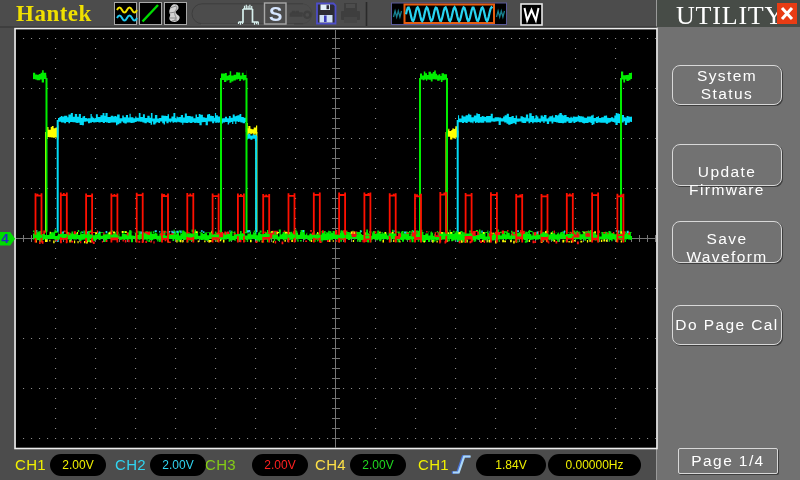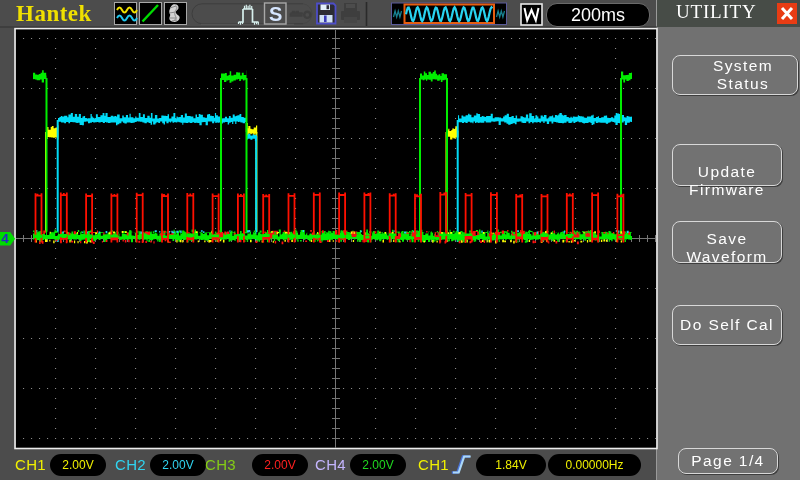--- a/index.html
+++ b/index.html
@@ -5,38 +5,38 @@
 .abs{position:absolute;font-family:Liberation Serif, serif;}
 .pill{position:absolute;background:#000;border-radius:11px;height:22px;line-height:22px;text-align:center;font-size:12px;}
 .chl{position:absolute;top:454px;height:22px;line-height:22px;font-size:15px;letter-spacing:0.3px;}
 .btn{position:absolute;left:672px;width:108px;background:#727272;border:1px solid #d8d8d8;border-radius:8px;color:#fff;
  text-align:center;font-size:15.5px;letter-spacing:1.4px;line-height:17.5px;box-shadow:1px 1px 0 #3e3e3e;}
 </style></head><body>
 <div id="scr">
 
   <div class="abs" style="left:656px;top:0;width:144px;height:480px;background:#717171;border-left:1px solid #9a9a9a"></div>
   <div class="abs" style="left:657px;top:0;width:143px;height:27px;background:#474c47;"></div>
-  <div class="abs" style="left:676px;top:0.5px;width:102px;height:22px;color:#fff;font-size:19px;letter-spacing:0.8px;">UTILITY</div>
+  <div class="abs" style="left:676px;top:0.5px;width:102px;height:22px;color:#fff;font-size:26px;letter-spacing:0.8px;">UTILITY</div>
   <div class="abs" style="left:777px;top:3px;width:20px;height:21px;background:#e83c14;color:#fff;text-align:center;">
     <svg width="20" height="21">
         <path d="M5 5L15 16M15 5L5 16" stroke="#fff" stroke-width="3"></path>
       </svg>
   </div>
 
-  <div class="btn" style="top:55px;height:38px;padding-left:16px;">
+  <div class="btn" style="top:65px;height:38px;">
       <div style="margin-top:1px">System<br>Status</div>
     </div>
   <div class="btn" style="top:144px;height:40px;">
       <div style="margin-top:18px">Update<br>Firmware</div>
     </div>
   <div class="btn" style="top:221px;height:40px;">
       <div style="margin-top:8px">Save<br>Waveform</div>
     </div>
-  <div class="btn" style="top:305px;height:38px;line-height:37px;">Do Self Cal</div>
-  <div class="btn" style="left:678px;top:448px;width:98px;height:24px;line-height:24px;border-radius:8px;">Page 1/4</div>
+  <div class="btn" style="top:305px;height:38px;line-height:37px;">Do Page Cal</div>
+  <div class="btn" style="left:678px;top:448px;width:98px;height:24px;line-height:24px;border-radius:2px;">Page 1/4</div>
 
   <svg width="800" height="480" viewBox="0 0 800 480" style="position:absolute;left:0;top:0">
 <rect x="16" y="29.5" width="640.5" height="418.5" fill="#000"></rect>
 <rect x="15" y="28.5" width="642" height="420" fill="none" stroke="#ececec" stroke-width="1.6"></rect>
 <path d="M23 38h1.1v1.1h-1.1zM31 38h1.1v1.1h-1.1zM39 38h1.1v1.1h-1.1zM47 38h1.1v1.1h-1.1zM55 38h1.1v1.1h-1.1zM63 38h1.1v1.1h-1.1zM71 38h1.1v1.1h-1.1zM79 38h1.1v1.1h-1.1zM87 38h1.1v1.1h-1.1zM95 38h1.1v1.1h-1.1zM103 38h1.1v1.1h-1.1zM111 38h1.1v1.1h-1.1zM119 38h1.1v1.1h-1.1zM127 38h1.1v1.1h-1.1zM135 38h1.1v1.1h-1.1zM143 38h1.1v1.1h-1.1zM151 38h1.1v1.1h-1.1zM159 38h1.1v1.1h-1.1zM167 38h1.1v1.1h-1.1zM175 38h1.1v1.1h-1.1zM183 38h1.1v1.1h-1.1zM191 38h1.1v1.1h-1.1zM199 38h1.1v1.1h-1.1zM207 38h1.1v1.1h-1.1zM215 38h1.1v1.1h-1.1zM223 38h1.1v1.1h-1.1zM231 38h1.1v1.1h-1.1zM239 38h1.1v1.1h-1.1zM247 38h1.1v1.1h-1.1zM255 38h1.1v1.1h-1.1zM263 38h1.1v1.1h-1.1zM271 38h1.1v1.1h-1.1zM279 38h1.1v1.1h-1.1zM287 38h1.1v1.1h-1.1zM295 38h1.1v1.1h-1.1zM303 38h1.1v1.1h-1.1zM311 38h1.1v1.1h-1.1zM319 38h1.1v1.1h-1.1zM327 38h1.1v1.1h-1.1zM335 38h1.1v1.1h-1.1zM343 38h1.1v1.1h-1.1zM351 38h1.1v1.1h-1.1zM359 38h1.1v1.1h-1.1zM367 38h1.1v1.1h-1.1zM375 38h1.1v1.1h-1.1zM383 38h1.1v1.1h-1.1zM391 38h1.1v1.1h-1.1zM399 38h1.1v1.1h-1.1zM407 38h1.1v1.1h-1.1zM415 38h1.1v1.1h-1.1zM423 38h1.1v1.1h-1.1zM431 38h1.1v1.1h-1.1zM439 38h1.1v1.1h-1.1zM447 38h1.1v1.1h-1.1zM455 38h1.1v1.1h-1.1zM463 38h1.1v1.1h-1.1zM471 38h1.1v1.1h-1.1zM479 38h1.1v1.1h-1.1zM487 38h1.1v1.1h-1.1zM495 38h1.1v1.1h-1.1zM503 38h1.1v1.1h-1.1zM511 38h1.1v1.1h-1.1zM519 38h1.1v1.1h-1.1zM527 38h1.1v1.1h-1.1zM535 38h1.1v1.1h-1.1zM543 38h1.1v1.1h-1.1zM551 38h1.1v1.1h-1.1zM559 38h1.1v1.1h-1.1zM567 38h1.1v1.1h-1.1zM575 38h1.1v1.1h-1.1zM583 38h1.1v1.1h-1.1zM591 38h1.1v1.1h-1.1zM599 38h1.1v1.1h-1.1zM607 38h1.1v1.1h-1.1zM615 38h1.1v1.1h-1.1zM623 38h1.1v1.1h-1.1zM631 38h1.1v1.1h-1.1zM639 38h1.1v1.1h-1.1zM647 38h1.1v1.1h-1.1zM655 38h1.1v1.1h-1.1zM23 88h1.1v1.1h-1.1zM31 88h1.1v1.1h-1.1zM39 88h1.1v1.1h-1.1zM47 88h1.1v1.1h-1.1zM55 88h1.1v1.1h-1.1zM63 88h1.1v1.1h-1.1zM71 88h1.1v1.1h-1.1zM79 88h1.1v1.1h-1.1zM87 88h1.1v1.1h-1.1zM95 88h1.1v1.1h-1.1zM103 88h1.1v1.1h-1.1zM111 88h1.1v1.1h-1.1zM119 88h1.1v1.1h-1.1zM127 88h1.1v1.1h-1.1zM135 88h1.1v1.1h-1.1zM143 88h1.1v1.1h-1.1zM151 88h1.1v1.1h-1.1zM159 88h1.1v1.1h-1.1zM167 88h1.1v1.1h-1.1zM175 88h1.1v1.1h-1.1zM183 88h1.1v1.1h-1.1zM191 88h1.1v1.1h-1.1zM199 88h1.1v1.1h-1.1zM207 88h1.1v1.1h-1.1zM215 88h1.1v1.1h-1.1zM223 88h1.1v1.1h-1.1zM231 88h1.1v1.1h-1.1zM239 88h1.1v1.1h-1.1zM247 88h1.1v1.1h-1.1zM255 88h1.1v1.1h-1.1zM263 88h1.1v1.1h-1.1zM271 88h1.1v1.1h-1.1zM279 88h1.1v1.1h-1.1zM287 88h1.1v1.1h-1.1zM295 88h1.1v1.1h-1.1zM303 88h1.1v1.1h-1.1zM311 88h1.1v1.1h-1.1zM319 88h1.1v1.1h-1.1zM327 88h1.1v1.1h-1.1zM335 88h1.1v1.1h-1.1zM343 88h1.1v1.1h-1.1zM351 88h1.1v1.1h-1.1zM359 88h1.1v1.1h-1.1zM367 88h1.1v1.1h-1.1zM375 88h1.1v1.1h-1.1zM383 88h1.1v1.1h-1.1zM391 88h1.1v1.1h-1.1zM399 88h1.1v1.1h-1.1zM407 88h1.1v1.1h-1.1zM415 88h1.1v1.1h-1.1zM423 88h1.1v1.1h-1.1zM431 88h1.1v1.1h-1.1zM439 88h1.1v1.1h-1.1zM447 88h1.1v1.1h-1.1zM455 88h1.1v1.1h-1.1zM463 88h1.1v1.1h-1.1zM471 88h1.1v1.1h-1.1zM479 88h1.1v1.1h-1.1zM487 88h1.1v1.1h-1.1zM495 88h1.1v1.1h-1.1zM503 88h1.1v1.1h-1.1zM511 88h1.1v1.1h-1.1zM519 88h1.1v1.1h-1.1zM527 88h1.1v1.1h-1.1zM535 88h1.1v1.1h-1.1zM543 88h1.1v1.1h-1.1zM551 88h1.1v1.1h-1.1zM559 88h1.1v1.1h-1.1zM567 88h1.1v1.1h-1.1zM575 88h1.1v1.1h-1.1zM583 88h1.1v1.1h-1.1zM591 88h1.1v1.1h-1.1zM599 88h1.1v1.1h-1.1zM607 88h1.1v1.1h-1.1zM615 88h1.1v1.1h-1.1zM623 88h1.1v1.1h-1.1zM631 88h1.1v1.1h-1.1zM639 88h1.1v1.1h-1.1zM647 88h1.1v1.1h-1.1zM655 88h1.1v1.1h-1.1zM23 138h1.1v1.1h-1.1zM31 138h1.1v1.1h-1.1zM39 138h1.1v1.1h-1.1zM47 138h1.1v1.1h-1.1zM55 138h1.1v1.1h-1.1zM63 138h1.1v1.1h-1.1zM71 138h1.1v1.1h-1.1zM79 138h1.1v1.1h-1.1zM87 138h1.1v1.1h-1.1zM95 138h1.1v1.1h-1.1zM103 138h1.1v1.1h-1.1zM111 138h1.1v1.1h-1.1zM119 138h1.1v1.1h-1.1zM127 138h1.1v1.1h-1.1zM135 138h1.1v1.1h-1.1zM143 138h1.1v1.1h-1.1zM151 138h1.1v1.1h-1.1zM159 138h1.1v1.1h-1.1zM167 138h1.1v1.1h-1.1zM175 138h1.1v1.1h-1.1zM183 138h1.1v1.1h-1.1zM191 138h1.1v1.1h-1.1zM199 138h1.1v1.1h-1.1zM207 138h1.1v1.1h-1.1zM215 138h1.1v1.1h-1.1zM223 138h1.1v1.1h-1.1zM231 138h1.1v1.1h-1.1zM239 138h1.1v1.1h-1.1zM247 138h1.1v1.1h-1.1zM255 138h1.1v1.1h-1.1zM263 138h1.1v1.1h-1.1zM271 138h1.1v1.1h-1.1zM279 138h1.1v1.1h-1.1zM287 138h1.1v1.1h-1.1zM295 138h1.1v1.1h-1.1zM303 138h1.1v1.1h-1.1zM311 138h1.1v1.1h-1.1zM319 138h1.1v1.1h-1.1zM327 138h1.1v1.1h-1.1zM335 138h1.1v1.1h-1.1zM343 138h1.1v1.1h-1.1zM351 138h1.1v1.1h-1.1zM359 138h1.1v1.1h-1.1zM367 138h1.1v1.1h-1.1zM375 138h1.1v1.1h-1.1zM383 138h1.1v1.1h-1.1zM391 138h1.1v1.1h-1.1zM399 138h1.1v1.1h-1.1zM407 138h1.1v1.1h-1.1zM415 138h1.1v1.1h-1.1zM423 138h1.1v1.1h-1.1zM431 138h1.1v1.1h-1.1zM439 138h1.1v1.1h-1.1zM447 138h1.1v1.1h-1.1zM455 138h1.1v1.1h-1.1zM463 138h1.1v1.1h-1.1zM471 138h1.1v1.1h-1.1zM479 138h1.1v1.1h-1.1zM487 138h1.1v1.1h-1.1zM495 138h1.1v1.1h-1.1zM503 138h1.1v1.1h-1.1zM511 138h1.1v1.1h-1.1zM519 138h1.1v1.1h-1.1zM527 138h1.1v1.1h-1.1zM535 138h1.1v1.1h-1.1zM543 138h1.1v1.1h-1.1zM551 138h1.1v1.1h-1.1zM559 138h1.1v1.1h-1.1zM567 138h1.1v1.1h-1.1zM575 138h1.1v1.1h-1.1zM583 138h1.1v1.1h-1.1zM591 138h1.1v1.1h-1.1zM599 138h1.1v1.1h-1.1zM607 138h1.1v1.1h-1.1zM615 138h1.1v1.1h-1.1zM623 138h1.1v1.1h-1.1zM631 138h1.1v1.1h-1.1zM639 138h1.1v1.1h-1.1zM647 138h1.1v1.1h-1.1zM655 138h1.1v1.1h-1.1zM23 188h1.1v1.1h-1.1zM31 188h1.1v1.1h-1.1zM39 188h1.1v1.1h-1.1zM47 188h1.1v1.1h-1.1zM55 188h1.1v1.1h-1.1zM63 188h1.1v1.1h-1.1zM71 188h1.1v1.1h-1.1zM79 188h1.1v1.1h-1.1zM87 188h1.1v1.1h-1.1zM95 188h1.1v1.1h-1.1zM103 188h1.1v1.1h-1.1zM111 188h1.1v1.1h-1.1zM119 188h1.1v1.1h-1.1zM127 188h1.1v1.1h-1.1zM135 188h1.1v1.1h-1.1zM143 188h1.1v1.1h-1.1zM151 188h1.1v1.1h-1.1zM159 188h1.1v1.1h-1.1zM167 188h1.1v1.1h-1.1zM175 188h1.1v1.1h-1.1zM183 188h1.1v1.1h-1.1zM191 188h1.1v1.1h-1.1zM199 188h1.1v1.1h-1.1zM207 188h1.1v1.1h-1.1zM215 188h1.1v1.1h-1.1zM223 188h1.1v1.1h-1.1zM231 188h1.1v1.1h-1.1zM239 188h1.1v1.1h-1.1zM247 188h1.1v1.1h-1.1zM255 188h1.1v1.1h-1.1zM263 188h1.1v1.1h-1.1zM271 188h1.1v1.1h-1.1zM279 188h1.1v1.1h-1.1zM287 188h1.1v1.1h-1.1zM295 188h1.1v1.1h-1.1zM303 188h1.1v1.1h-1.1zM311 188h1.1v1.1h-1.1zM319 188h1.1v1.1h-1.1zM327 188h1.1v1.1h-1.1zM335 188h1.1v1.1h-1.1zM343 188h1.1v1.1h-1.1zM351 188h1.1v1.1h-1.1zM359 188h1.1v1.1h-1.1zM367 188h1.1v1.1h-1.1zM375 188h1.1v1.1h-1.1zM383 188h1.1v1.1h-1.1zM391 188h1.1v1.1h-1.1zM399 188h1.1v1.1h-1.1zM407 188h1.1v1.1h-1.1zM415 188h1.1v1.1h-1.1zM423 188h1.1v1.1h-1.1zM431 188h1.1v1.1h-1.1zM439 188h1.1v1.1h-1.1zM447 188h1.1v1.1h-1.1zM455 188h1.1v1.1h-1.1zM463 188h1.1v1.1h-1.1zM471 188h1.1v1.1h-1.1zM479 188h1.1v1.1h-1.1zM487 188h1.1v1.1h-1.1zM495 188h1.1v1.1h-1.1zM503 188h1.1v1.1h-1.1zM511 188h1.1v1.1h-1.1zM519 188h1.1v1.1h-1.1zM527 188h1.1v1.1h-1.1zM535 188h1.1v1.1h-1.1zM543 188h1.1v1.1h-1.1zM551 188h1.1v1.1h-1.1zM559 188h1.1v1.1h-1.1zM567 188h1.1v1.1h-1.1zM575 188h1.1v1.1h-1.1zM583 188h1.1v1.1h-1.1zM591 188h1.1v1.1h-1.1zM599 188h1.1v1.1h-1.1zM607 188h1.1v1.1h-1.1zM615 188h1.1v1.1h-1.1zM623 188h1.1v1.1h-1.1zM631 188h1.1v1.1h-1.1zM639 188h1.1v1.1h-1.1zM647 188h1.1v1.1h-1.1zM655 188h1.1v1.1h-1.1zM23 238h1.1v1.1h-1.1zM31 238h1.1v1.1h-1.1zM39 238h1.1v1.1h-1.1zM47 238h1.1v1.1h-1.1zM55 238h1.1v1.1h-1.1zM63 238h1.1v1.1h-1.1zM71 238h1.1v1.1h-1.1zM79 238h1.1v1.1h-1.1zM87 238h1.1v1.1h-1.1zM95 238h1.1v1.1h-1.1zM103 238h1.1v1.1h-1.1zM111 238h1.1v1.1h-1.1zM119 238h1.1v1.1h-1.1zM127 238h1.1v1.1h-1.1zM135 238h1.1v1.1h-1.1zM143 238h1.1v1.1h-1.1zM151 238h1.1v1.1h-1.1zM159 238h1.1v1.1h-1.1zM167 238h1.1v1.1h-1.1zM175 238h1.1v1.1h-1.1zM183 238h1.1v1.1h-1.1zM191 238h1.1v1.1h-1.1zM199 238h1.1v1.1h-1.1zM207 238h1.1v1.1h-1.1zM215 238h1.1v1.1h-1.1zM223 238h1.1v1.1h-1.1zM231 238h1.1v1.1h-1.1zM239 238h1.1v1.1h-1.1zM247 238h1.1v1.1h-1.1zM255 238h1.1v1.1h-1.1zM263 238h1.1v1.1h-1.1zM271 238h1.1v1.1h-1.1zM279 238h1.1v1.1h-1.1zM287 238h1.1v1.1h-1.1zM295 238h1.1v1.1h-1.1zM303 238h1.1v1.1h-1.1zM311 238h1.1v1.1h-1.1zM319 238h1.1v1.1h-1.1zM327 238h1.1v1.1h-1.1zM335 238h1.1v1.1h-1.1zM343 238h1.1v1.1h-1.1zM351 238h1.1v1.1h-1.1zM359 238h1.1v1.1h-1.1zM367 238h1.1v1.1h-1.1zM375 238h1.1v1.1h-1.1zM383 238h1.1v1.1h-1.1zM391 238h1.1v1.1h-1.1zM399 238h1.1v1.1h-1.1zM407 238h1.1v1.1h-1.1zM415 238h1.1v1.1h-1.1zM423 238h1.1v1.1h-1.1zM431 238h1.1v1.1h-1.1zM439 238h1.1v1.1h-1.1zM447 238h1.1v1.1h-1.1zM455 238h1.1v1.1h-1.1zM463 238h1.1v1.1h-1.1zM471 238h1.1v1.1h-1.1zM479 238h1.1v1.1h-1.1zM487 238h1.1v1.1h-1.1zM495 238h1.1v1.1h-1.1zM503 238h1.1v1.1h-1.1zM511 238h1.1v1.1h-1.1zM519 238h1.1v1.1h-1.1zM527 238h1.1v1.1h-1.1zM535 238h1.1v1.1h-1.1zM543 238h1.1v1.1h-1.1zM551 238h1.1v1.1h-1.1zM559 238h1.1v1.1h-1.1zM567 238h1.1v1.1h-1.1zM575 238h1.1v1.1h-1.1zM583 238h1.1v1.1h-1.1zM591 238h1.1v1.1h-1.1zM599 238h1.1v1.1h-1.1zM607 238h1.1v1.1h-1.1zM615 238h1.1v1.1h-1.1zM623 238h1.1v1.1h-1.1zM631 238h1.1v1.1h-1.1zM639 238h1.1v1.1h-1.1zM647 238h1.1v1.1h-1.1zM655 238h1.1v1.1h-1.1zM23 288h1.1v1.1h-1.1zM31 288h1.1v1.1h-1.1zM39 288h1.1v1.1h-1.1zM47 288h1.1v1.1h-1.1zM55 288h1.1v1.1h-1.1zM63 288h1.1v1.1h-1.1zM71 288h1.1v1.1h-1.1zM79 288h1.1v1.1h-1.1zM87 288h1.1v1.1h-1.1zM95 288h1.1v1.1h-1.1zM103 288h1.1v1.1h-1.1zM111 288h1.1v1.1h-1.1zM119 288h1.1v1.1h-1.1zM127 288h1.1v1.1h-1.1zM135 288h1.1v1.1h-1.1zM143 288h1.1v1.1h-1.1zM151 288h1.1v1.1h-1.1zM159 288h1.1v1.1h-1.1zM167 288h1.1v1.1h-1.1zM175 288h1.1v1.1h-1.1zM183 288h1.1v1.1h-1.1zM191 288h1.1v1.1h-1.1zM199 288h1.1v1.1h-1.1zM207 288h1.1v1.1h-1.1zM215 288h1.1v1.1h-1.1zM223 288h1.1v1.1h-1.1zM231 288h1.1v1.1h-1.1zM239 288h1.1v1.1h-1.1zM247 288h1.1v1.1h-1.1zM255 288h1.1v1.1h-1.1zM263 288h1.1v1.1h-1.1zM271 288h1.1v1.1h-1.1zM279 288h1.1v1.1h-1.1zM287 288h1.1v1.1h-1.1zM295 288h1.1v1.1h-1.1zM303 288h1.1v1.1h-1.1zM311 288h1.1v1.1h-1.1zM319 288h1.1v1.1h-1.1zM327 288h1.1v1.1h-1.1zM335 288h1.1v1.1h-1.1zM343 288h1.1v1.1h-1.1zM351 288h1.1v1.1h-1.1zM359 288h1.1v1.1h-1.1zM367 288h1.1v1.1h-1.1zM375 288h1.1v1.1h-1.1zM383 288h1.1v1.1h-1.1zM391 288h1.1v1.1h-1.1zM399 288h1.1v1.1h-1.1zM407 288h1.1v1.1h-1.1zM415 288h1.1v1.1h-1.1zM423 288h1.1v1.1h-1.1zM431 288h1.1v1.1h-1.1zM439 288h1.1v1.1h-1.1zM447 288h1.1v1.1h-1.1zM455 288h1.1v1.1h-1.1zM463 288h1.1v1.1h-1.1zM471 288h1.1v1.1h-1.1zM479 288h1.1v1.1h-1.1zM487 288h1.1v1.1h-1.1zM495 288h1.1v1.1h-1.1zM503 288h1.1v1.1h-1.1zM511 288h1.1v1.1h-1.1zM519 288h1.1v1.1h-1.1zM527 288h1.1v1.1h-1.1zM535 288h1.1v1.1h-1.1zM543 288h1.1v1.1h-1.1zM551 288h1.1v1.1h-1.1zM559 288h1.1v1.1h-1.1zM567 288h1.1v1.1h-1.1zM575 288h1.1v1.1h-1.1zM583 288h1.1v1.1h-1.1zM591 288h1.1v1.1h-1.1zM599 288h1.1v1.1h-1.1zM607 288h1.1v1.1h-1.1zM615 288h1.1v1.1h-1.1zM623 288h1.1v1.1h-1.1zM631 288h1.1v1.1h-1.1zM639 288h1.1v1.1h-1.1zM647 288h1.1v1.1h-1.1zM655 288h1.1v1.1h-1.1zM23 338h1.1v1.1h-1.1zM31 338h1.1v1.1h-1.1zM39 338h1.1v1.1h-1.1zM47 338h1.1v1.1h-1.1zM55 338h1.1v1.1h-1.1zM63 338h1.1v1.1h-1.1zM71 338h1.1v1.1h-1.1zM79 338h1.1v1.1h-1.1zM87 338h1.1v1.1h-1.1zM95 338h1.1v1.1h-1.1zM103 338h1.1v1.1h-1.1zM111 338h1.1v1.1h-1.1zM119 338h1.1v1.1h-1.1zM127 338h1.1v1.1h-1.1zM135 338h1.1v1.1h-1.1zM143 338h1.1v1.1h-1.1zM151 338h1.1v1.1h-1.1zM159 338h1.1v1.1h-1.1zM167 338h1.1v1.1h-1.1zM175 338h1.1v1.1h-1.1zM183 338h1.1v1.1h-1.1zM191 338h1.1v1.1h-1.1zM199 338h1.1v1.1h-1.1zM207 338h1.1v1.1h-1.1zM215 338h1.1v1.1h-1.1zM223 338h1.1v1.1h-1.1zM231 338h1.1v1.1h-1.1zM239 338h1.1v1.1h-1.1zM247 338h1.1v1.1h-1.1zM255 338h1.1v1.1h-1.1zM263 338h1.1v1.1h-1.1zM271 338h1.1v1.1h-1.1zM279 338h1.1v1.1h-1.1zM287 338h1.1v1.1h-1.1zM295 338h1.1v1.1h-1.1zM303 338h1.1v1.1h-1.1zM311 338h1.1v1.1h-1.1zM319 338h1.1v1.1h-1.1zM327 338h1.1v1.1h-1.1zM335 338h1.1v1.1h-1.1zM343 338h1.1v1.1h-1.1zM351 338h1.1v1.1h-1.1zM359 338h1.1v1.1h-1.1zM367 338h1.1v1.1h-1.1zM375 338h1.1v1.1h-1.1zM383 338h1.1v1.1h-1.1zM391 338h1.1v1.1h-1.1zM399 338h1.1v1.1h-1.1zM407 338h1.1v1.1h-1.1zM415 338h1.1v1.1h-1.1zM423 338h1.1v1.1h-1.1zM431 338h1.1v1.1h-1.1zM439 338h1.1v1.1h-1.1zM447 338h1.1v1.1h-1.1zM455 338h1.1v1.1h-1.1zM463 338h1.1v1.1h-1.1zM471 338h1.1v1.1h-1.1zM479 338h1.1v1.1h-1.1zM487 338h1.1v1.1h-1.1zM495 338h1.1v1.1h-1.1zM503 338h1.1v1.1h-1.1zM511 338h1.1v1.1h-1.1zM519 338h1.1v1.1h-1.1zM527 338h1.1v1.1h-1.1zM535 338h1.1v1.1h-1.1zM543 338h1.1v1.1h-1.1zM551 338h1.1v1.1h-1.1zM559 338h1.1v1.1h-1.1zM567 338h1.1v1.1h-1.1zM575 338h1.1v1.1h-1.1zM583 338h1.1v1.1h-1.1zM591 338h1.1v1.1h-1.1zM599 338h1.1v1.1h-1.1zM607 338h1.1v1.1h-1.1zM615 338h1.1v1.1h-1.1zM623 338h1.1v1.1h-1.1zM631 338h1.1v1.1h-1.1zM639 338h1.1v1.1h-1.1zM647 338h1.1v1.1h-1.1zM655 338h1.1v1.1h-1.1zM23 388h1.1v1.1h-1.1zM31 388h1.1v1.1h-1.1zM39 388h1.1v1.1h-1.1zM47 388h1.1v1.1h-1.1zM55 388h1.1v1.1h-1.1zM63 388h1.1v1.1h-1.1zM71 388h1.1v1.1h-1.1zM79 388h1.1v1.1h-1.1zM87 388h1.1v1.1h-1.1zM95 388h1.1v1.1h-1.1zM103 388h1.1v1.1h-1.1zM111 388h1.1v1.1h-1.1zM119 388h1.1v1.1h-1.1zM127 388h1.1v1.1h-1.1zM135 388h1.1v1.1h-1.1zM143 388h1.1v1.1h-1.1zM151 388h1.1v1.1h-1.1zM159 388h1.1v1.1h-1.1zM167 388h1.1v1.1h-1.1zM175 388h1.1v1.1h-1.1zM183 388h1.1v1.1h-1.1zM191 388h1.1v1.1h-1.1zM199 388h1.1v1.1h-1.1zM207 388h1.1v1.1h-1.1zM215 388h1.1v1.1h-1.1zM223 388h1.1v1.1h-1.1zM231 388h1.1v1.1h-1.1zM239 388h1.1v1.1h-1.1zM247 388h1.1v1.1h-1.1zM255 388h1.1v1.1h-1.1zM263 388h1.1v1.1h-1.1zM271 388h1.1v1.1h-1.1zM279 388h1.1v1.1h-1.1zM287 388h1.1v1.1h-1.1zM295 388h1.1v1.1h-1.1zM303 388h1.1v1.1h-1.1zM311 388h1.1v1.1h-1.1zM319 388h1.1v1.1h-1.1zM327 388h1.1v1.1h-1.1zM335 388h1.1v1.1h-1.1zM343 388h1.1v1.1h-1.1zM351 388h1.1v1.1h-1.1zM359 388h1.1v1.1h-1.1zM367 388h1.1v1.1h-1.1zM375 388h1.1v1.1h-1.1zM383 388h1.1v1.1h-1.1zM391 388h1.1v1.1h-1.1zM399 388h1.1v1.1h-1.1zM407 388h1.1v1.1h-1.1zM415 388h1.1v1.1h-1.1zM423 388h1.1v1.1h-1.1zM431 388h1.1v1.1h-1.1zM439 388h1.1v1.1h-1.1zM447 388h1.1v1.1h-1.1zM455 388h1.1v1.1h-1.1zM463 388h1.1v1.1h-1.1zM471 388h1.1v1.1h-1.1zM479 388h1.1v1.1h-1.1zM487 388h1.1v1.1h-1.1zM495 388h1.1v1.1h-1.1zM503 388h1.1v1.1h-1.1zM511 388h1.1v1.1h-1.1zM519 388h1.1v1.1h-1.1zM527 388h1.1v1.1h-1.1zM535 388h1.1v1.1h-1.1zM543 388h1.1v1.1h-1.1zM551 388h1.1v1.1h-1.1zM559 388h1.1v1.1h-1.1zM567 388h1.1v1.1h-1.1zM575 388h1.1v1.1h-1.1zM583 388h1.1v1.1h-1.1zM591 388h1.1v1.1h-1.1zM599 388h1.1v1.1h-1.1zM607 388h1.1v1.1h-1.1zM615 388h1.1v1.1h-1.1zM623 388h1.1v1.1h-1.1zM631 388h1.1v1.1h-1.1zM639 388h1.1v1.1h-1.1zM647 388h1.1v1.1h-1.1zM655 388h1.1v1.1h-1.1zM23 438h1.1v1.1h-1.1zM31 438h1.1v1.1h-1.1zM39 438h1.1v1.1h-1.1zM47 438h1.1v1.1h-1.1zM55 438h1.1v1.1h-1.1zM63 438h1.1v1.1h-1.1zM71 438h1.1v1.1h-1.1zM79 438h1.1v1.1h-1.1zM87 438h1.1v1.1h-1.1zM95 438h1.1v1.1h-1.1zM103 438h1.1v1.1h-1.1zM111 438h1.1v1.1h-1.1zM119 438h1.1v1.1h-1.1zM127 438h1.1v1.1h-1.1zM135 438h1.1v1.1h-1.1zM143 438h1.1v1.1h-1.1zM151 438h1.1v1.1h-1.1zM159 438h1.1v1.1h-1.1zM167 438h1.1v1.1h-1.1zM175 438h1.1v1.1h-1.1zM183 438h1.1v1.1h-1.1zM191 438h1.1v1.1h-1.1zM199 438h1.1v1.1h-1.1zM207 438h1.1v1.1h-1.1zM215 438h1.1v1.1h-1.1zM223 438h1.1v1.1h-1.1zM231 438h1.1v1.1h-1.1zM239 438h1.1v1.1h-1.1zM247 438h1.1v1.1h-1.1zM255 438h1.1v1.1h-1.1zM263 438h1.1v1.1h-1.1zM271 438h1.1v1.1h-1.1zM279 438h1.1v1.1h-1.1zM287 438h1.1v1.1h-1.1zM295 438h1.1v1.1h-1.1zM303 438h1.1v1.1h-1.1zM311 438h1.1v1.1h-1.1zM319 438h1.1v1.1h-1.1zM327 438h1.1v1.1h-1.1zM335 438h1.1v1.1h-1.1zM343 438h1.1v1.1h-1.1zM351 438h1.1v1.1h-1.1zM359 438h1.1v1.1h-1.1zM367 438h1.1v1.1h-1.1zM375 438h1.1v1.1h-1.1zM383 438h1.1v1.1h-1.1zM391 438h1.1v1.1h-1.1zM399 438h1.1v1.1h-1.1zM407 438h1.1v1.1h-1.1zM415 438h1.1v1.1h-1.1zM423 438h1.1v1.1h-1.1zM431 438h1.1v1.1h-1.1zM439 438h1.1v1.1h-1.1zM447 438h1.1v1.1h-1.1zM455 438h1.1v1.1h-1.1zM463 438h1.1v1.1h-1.1zM471 438h1.1v1.1h-1.1zM479 438h1.1v1.1h-1.1zM487 438h1.1v1.1h-1.1zM495 438h1.1v1.1h-1.1zM503 438h1.1v1.1h-1.1zM511 438h1.1v1.1h-1.1zM519 438h1.1v1.1h-1.1zM527 438h1.1v1.1h-1.1zM535 438h1.1v1.1h-1.1zM543 438h1.1v1.1h-1.1zM551 438h1.1v1.1h-1.1zM559 438h1.1v1.1h-1.1zM567 438h1.1v1.1h-1.1zM575 438h1.1v1.1h-1.1zM583 438h1.1v1.1h-1.1zM591 438h1.1v1.1h-1.1zM599 438h1.1v1.1h-1.1zM607 438h1.1v1.1h-1.1zM615 438h1.1v1.1h-1.1zM623 438h1.1v1.1h-1.1zM631 438h1.1v1.1h-1.1zM639 438h1.1v1.1h-1.1zM647 438h1.1v1.1h-1.1zM655 438h1.1v1.1h-1.1zM55 48h1.1v1.1h-1.1zM55 58h1.1v1.1h-1.1zM55 68h1.1v1.1h-1.1zM55 78h1.1v1.1h-1.1zM55 98h1.1v1.1h-1.1zM55 108h1.1v1.1h-1.1zM55 118h1.1v1.1h-1.1zM55 128h1.1v1.1h-1.1zM55 148h1.1v1.1h-1.1zM55 158h1.1v1.1h-1.1zM55 168h1.1v1.1h-1.1zM55 178h1.1v1.1h-1.1zM55 198h1.1v1.1h-1.1zM55 208h1.1v1.1h-1.1zM55 218h1.1v1.1h-1.1zM55 228h1.1v1.1h-1.1zM55 248h1.1v1.1h-1.1zM55 258h1.1v1.1h-1.1zM55 268h1.1v1.1h-1.1zM55 278h1.1v1.1h-1.1zM55 298h1.1v1.1h-1.1zM55 308h1.1v1.1h-1.1zM55 318h1.1v1.1h-1.1zM55 328h1.1v1.1h-1.1zM55 348h1.1v1.1h-1.1zM55 358h1.1v1.1h-1.1zM55 368h1.1v1.1h-1.1zM55 378h1.1v1.1h-1.1zM55 398h1.1v1.1h-1.1zM55 408h1.1v1.1h-1.1zM55 418h1.1v1.1h-1.1zM55 428h1.1v1.1h-1.1zM95 48h1.1v1.1h-1.1zM95 58h1.1v1.1h-1.1zM95 68h1.1v1.1h-1.1zM95 78h1.1v1.1h-1.1zM95 98h1.1v1.1h-1.1zM95 108h1.1v1.1h-1.1zM95 118h1.1v1.1h-1.1zM95 128h1.1v1.1h-1.1zM95 148h1.1v1.1h-1.1zM95 158h1.1v1.1h-1.1zM95 168h1.1v1.1h-1.1zM95 178h1.1v1.1h-1.1zM95 198h1.1v1.1h-1.1zM95 208h1.1v1.1h-1.1zM95 218h1.1v1.1h-1.1zM95 228h1.1v1.1h-1.1zM95 248h1.1v1.1h-1.1zM95 258h1.1v1.1h-1.1zM95 268h1.1v1.1h-1.1zM95 278h1.1v1.1h-1.1zM95 298h1.1v1.1h-1.1zM95 308h1.1v1.1h-1.1zM95 318h1.1v1.1h-1.1zM95 328h1.1v1.1h-1.1zM95 348h1.1v1.1h-1.1zM95 358h1.1v1.1h-1.1zM95 368h1.1v1.1h-1.1zM95 378h1.1v1.1h-1.1zM95 398h1.1v1.1h-1.1zM95 408h1.1v1.1h-1.1zM95 418h1.1v1.1h-1.1zM95 428h1.1v1.1h-1.1zM135 48h1.1v1.1h-1.1zM135 58h1.1v1.1h-1.1zM135 68h1.1v1.1h-1.1zM135 78h1.1v1.1h-1.1zM135 98h1.1v1.1h-1.1zM135 108h1.1v1.1h-1.1zM135 118h1.1v1.1h-1.1zM135 128h1.1v1.1h-1.1zM135 148h1.1v1.1h-1.1zM135 158h1.1v1.1h-1.1zM135 168h1.1v1.1h-1.1zM135 178h1.1v1.1h-1.1zM135 198h1.1v1.1h-1.1zM135 208h1.1v1.1h-1.1zM135 218h1.1v1.1h-1.1zM135 228h1.1v1.1h-1.1zM135 248h1.1v1.1h-1.1zM135 258h1.1v1.1h-1.1zM135 268h1.1v1.1h-1.1zM135 278h1.1v1.1h-1.1zM135 298h1.1v1.1h-1.1zM135 308h1.1v1.1h-1.1zM135 318h1.1v1.1h-1.1zM135 328h1.1v1.1h-1.1zM135 348h1.1v1.1h-1.1zM135 358h1.1v1.1h-1.1zM135 368h1.1v1.1h-1.1zM135 378h1.1v1.1h-1.1zM135 398h1.1v1.1h-1.1zM135 408h1.1v1.1h-1.1zM135 418h1.1v1.1h-1.1zM135 428h1.1v1.1h-1.1zM175 48h1.1v1.1h-1.1zM175 58h1.1v1.1h-1.1zM175 68h1.1v1.1h-1.1zM175 78h1.1v1.1h-1.1zM175 98h1.1v1.1h-1.1zM175 108h1.1v1.1h-1.1zM175 118h1.1v1.1h-1.1zM175 128h1.1v1.1h-1.1zM175 148h1.1v1.1h-1.1zM175 158h1.1v1.1h-1.1zM175 168h1.1v1.1h-1.1zM175 178h1.1v1.1h-1.1zM175 198h1.1v1.1h-1.1zM175 208h1.1v1.1h-1.1zM175 218h1.1v1.1h-1.1zM175 228h1.1v1.1h-1.1zM175 248h1.1v1.1h-1.1zM175 258h1.1v1.1h-1.1zM175 268h1.1v1.1h-1.1zM175 278h1.1v1.1h-1.1zM175 298h1.1v1.1h-1.1zM175 308h1.1v1.1h-1.1zM175 318h1.1v1.1h-1.1zM175 328h1.1v1.1h-1.1zM175 348h1.1v1.1h-1.1zM175 358h1.1v1.1h-1.1zM175 368h1.1v1.1h-1.1zM175 378h1.1v1.1h-1.1zM175 398h1.1v1.1h-1.1zM175 408h1.1v1.1h-1.1zM175 418h1.1v1.1h-1.1zM175 428h1.1v1.1h-1.1zM215 48h1.1v1.1h-1.1zM215 58h1.1v1.1h-1.1zM215 68h1.1v1.1h-1.1zM215 78h1.1v1.1h-1.1zM215 98h1.1v1.1h-1.1zM215 108h1.1v1.1h-1.1zM215 118h1.1v1.1h-1.1zM215 128h1.1v1.1h-1.1zM215 148h1.1v1.1h-1.1zM215 158h1.1v1.1h-1.1zM215 168h1.1v1.1h-1.1zM215 178h1.1v1.1h-1.1zM215 198h1.1v1.1h-1.1zM215 208h1.1v1.1h-1.1zM215 218h1.1v1.1h-1.1zM215 228h1.1v1.1h-1.1zM215 248h1.1v1.1h-1.1zM215 258h1.1v1.1h-1.1zM215 268h1.1v1.1h-1.1zM215 278h1.1v1.1h-1.1zM215 298h1.1v1.1h-1.1zM215 308h1.1v1.1h-1.1zM215 318h1.1v1.1h-1.1zM215 328h1.1v1.1h-1.1zM215 348h1.1v1.1h-1.1zM215 358h1.1v1.1h-1.1zM215 368h1.1v1.1h-1.1zM215 378h1.1v1.1h-1.1zM215 398h1.1v1.1h-1.1zM215 408h1.1v1.1h-1.1zM215 418h1.1v1.1h-1.1zM215 428h1.1v1.1h-1.1zM255 48h1.1v1.1h-1.1zM255 58h1.1v1.1h-1.1zM255 68h1.1v1.1h-1.1zM255 78h1.1v1.1h-1.1zM255 98h1.1v1.1h-1.1zM255 108h1.1v1.1h-1.1zM255 118h1.1v1.1h-1.1zM255 128h1.1v1.1h-1.1zM255 148h1.1v1.1h-1.1zM255 158h1.1v1.1h-1.1zM255 168h1.1v1.1h-1.1zM255 178h1.1v1.1h-1.1zM255 198h1.1v1.1h-1.1zM255 208h1.1v1.1h-1.1zM255 218h1.1v1.1h-1.1zM255 228h1.1v1.1h-1.1zM255 248h1.1v1.1h-1.1zM255 258h1.1v1.1h-1.1zM255 268h1.1v1.1h-1.1zM255 278h1.1v1.1h-1.1zM255 298h1.1v1.1h-1.1zM255 308h1.1v1.1h-1.1zM255 318h1.1v1.1h-1.1zM255 328h1.1v1.1h-1.1zM255 348h1.1v1.1h-1.1zM255 358h1.1v1.1h-1.1zM255 368h1.1v1.1h-1.1zM255 378h1.1v1.1h-1.1zM255 398h1.1v1.1h-1.1zM255 408h1.1v1.1h-1.1zM255 418h1.1v1.1h-1.1zM255 428h1.1v1.1h-1.1zM295 48h1.1v1.1h-1.1zM295 58h1.1v1.1h-1.1zM295 68h1.1v1.1h-1.1zM295 78h1.1v1.1h-1.1zM295 98h1.1v1.1h-1.1zM295 108h1.1v1.1h-1.1zM295 118h1.1v1.1h-1.1zM295 128h1.1v1.1h-1.1zM295 148h1.1v1.1h-1.1zM295 158h1.1v1.1h-1.1zM295 168h1.1v1.1h-1.1zM295 178h1.1v1.1h-1.1zM295 198h1.1v1.1h-1.1zM295 208h1.1v1.1h-1.1zM295 218h1.1v1.1h-1.1zM295 228h1.1v1.1h-1.1zM295 248h1.1v1.1h-1.1zM295 258h1.1v1.1h-1.1zM295 268h1.1v1.1h-1.1zM295 278h1.1v1.1h-1.1zM295 298h1.1v1.1h-1.1zM295 308h1.1v1.1h-1.1zM295 318h1.1v1.1h-1.1zM295 328h1.1v1.1h-1.1zM295 348h1.1v1.1h-1.1zM295 358h1.1v1.1h-1.1zM295 368h1.1v1.1h-1.1zM295 378h1.1v1.1h-1.1zM295 398h1.1v1.1h-1.1zM295 408h1.1v1.1h-1.1zM295 418h1.1v1.1h-1.1zM295 428h1.1v1.1h-1.1zM375 48h1.1v1.1h-1.1zM375 58h1.1v1.1h-1.1zM375 68h1.1v1.1h-1.1zM375 78h1.1v1.1h-1.1zM375 98h1.1v1.1h-1.1zM375 108h1.1v1.1h-1.1zM375 118h1.1v1.1h-1.1zM375 128h1.1v1.1h-1.1zM375 148h1.1v1.1h-1.1zM375 158h1.1v1.1h-1.1zM375 168h1.1v1.1h-1.1zM375 178h1.1v1.1h-1.1zM375 198h1.1v1.1h-1.1zM375 208h1.1v1.1h-1.1zM375 218h1.1v1.1h-1.1zM375 228h1.1v1.1h-1.1zM375 248h1.1v1.1h-1.1zM375 258h1.1v1.1h-1.1zM375 268h1.1v1.1h-1.1zM375 278h1.1v1.1h-1.1zM375 298h1.1v1.1h-1.1zM375 308h1.1v1.1h-1.1zM375 318h1.1v1.1h-1.1zM375 328h1.1v1.1h-1.1zM375 348h1.1v1.1h-1.1zM375 358h1.1v1.1h-1.1zM375 368h1.1v1.1h-1.1zM375 378h1.1v1.1h-1.1zM375 398h1.1v1.1h-1.1zM375 408h1.1v1.1h-1.1zM375 418h1.1v1.1h-1.1zM375 428h1.1v1.1h-1.1zM415 48h1.1v1.1h-1.1zM415 58h1.1v1.1h-1.1zM415 68h1.1v1.1h-1.1zM415 78h1.1v1.1h-1.1zM415 98h1.1v1.1h-1.1zM415 108h1.1v1.1h-1.1zM415 118h1.1v1.1h-1.1zM415 128h1.1v1.1h-1.1zM415 148h1.1v1.1h-1.1zM415 158h1.1v1.1h-1.1zM415 168h1.1v1.1h-1.1zM415 178h1.1v1.1h-1.1zM415 198h1.1v1.1h-1.1zM415 208h1.1v1.1h-1.1zM415 218h1.1v1.1h-1.1zM415 228h1.1v1.1h-1.1zM415 248h1.1v1.1h-1.1zM415 258h1.1v1.1h-1.1zM415 268h1.1v1.1h-1.1zM415 278h1.1v1.1h-1.1zM415 298h1.1v1.1h-1.1zM415 308h1.1v1.1h-1.1zM415 318h1.1v1.1h-1.1zM415 328h1.1v1.1h-1.1zM415 348h1.1v1.1h-1.1zM415 358h1.1v1.1h-1.1zM415 368h1.1v1.1h-1.1zM415 378h1.1v1.1h-1.1zM415 398h1.1v1.1h-1.1zM415 408h1.1v1.1h-1.1zM415 418h1.1v1.1h-1.1zM415 428h1.1v1.1h-1.1zM455 48h1.1v1.1h-1.1zM455 58h1.1v1.1h-1.1zM455 68h1.1v1.1h-1.1zM455 78h1.1v1.1h-1.1zM455 98h1.1v1.1h-1.1zM455 108h1.1v1.1h-1.1zM455 118h1.1v1.1h-1.1zM455 128h1.1v1.1h-1.1zM455 148h1.1v1.1h-1.1zM455 158h1.1v1.1h-1.1zM455 168h1.1v1.1h-1.1zM455 178h1.1v1.1h-1.1zM455 198h1.1v1.1h-1.1zM455 208h1.1v1.1h-1.1zM455 218h1.1v1.1h-1.1zM455 228h1.1v1.1h-1.1zM455 248h1.1v1.1h-1.1zM455 258h1.1v1.1h-1.1zM455 268h1.1v1.1h-1.1zM455 278h1.1v1.1h-1.1zM455 298h1.1v1.1h-1.1zM455 308h1.1v1.1h-1.1zM455 318h1.1v1.1h-1.1zM455 328h1.1v1.1h-1.1zM455 348h1.1v1.1h-1.1zM455 358h1.1v1.1h-1.1zM455 368h1.1v1.1h-1.1zM455 378h1.1v1.1h-1.1zM455 398h1.1v1.1h-1.1zM455 408h1.1v1.1h-1.1zM455 418h1.1v1.1h-1.1zM455 428h1.1v1.1h-1.1zM495 48h1.1v1.1h-1.1zM495 58h1.1v1.1h-1.1zM495 68h1.1v1.1h-1.1zM495 78h1.1v1.1h-1.1zM495 98h1.1v1.1h-1.1zM495 108h1.1v1.1h-1.1zM495 118h1.1v1.1h-1.1zM495 128h1.1v1.1h-1.1zM495 148h1.1v1.1h-1.1zM495 158h1.1v1.1h-1.1zM495 168h1.1v1.1h-1.1zM495 178h1.1v1.1h-1.1zM495 198h1.1v1.1h-1.1zM495 208h1.1v1.1h-1.1zM495 218h1.1v1.1h-1.1zM495 228h1.1v1.1h-1.1zM495 248h1.1v1.1h-1.1zM495 258h1.1v1.1h-1.1zM495 268h1.1v1.1h-1.1zM495 278h1.1v1.1h-1.1zM495 298h1.1v1.1h-1.1zM495 308h1.1v1.1h-1.1zM495 318h1.1v1.1h-1.1zM495 328h1.1v1.1h-1.1zM495 348h1.1v1.1h-1.1zM495 358h1.1v1.1h-1.1zM495 368h1.1v1.1h-1.1zM495 378h1.1v1.1h-1.1zM495 398h1.1v1.1h-1.1zM495 408h1.1v1.1h-1.1zM495 418h1.1v1.1h-1.1zM495 428h1.1v1.1h-1.1zM535 48h1.1v1.1h-1.1zM535 58h1.1v1.1h-1.1zM535 68h1.1v1.1h-1.1zM535 78h1.1v1.1h-1.1zM535 98h1.1v1.1h-1.1zM535 108h1.1v1.1h-1.1zM535 118h1.1v1.1h-1.1zM535 128h1.1v1.1h-1.1zM535 148h1.1v1.1h-1.1zM535 158h1.1v1.1h-1.1zM535 168h1.1v1.1h-1.1zM535 178h1.1v1.1h-1.1zM535 198h1.1v1.1h-1.1zM535 208h1.1v1.1h-1.1zM535 218h1.1v1.1h-1.1zM535 228h1.1v1.1h-1.1zM535 248h1.1v1.1h-1.1zM535 258h1.1v1.1h-1.1zM535 268h1.1v1.1h-1.1zM535 278h1.1v1.1h-1.1zM535 298h1.1v1.1h-1.1zM535 308h1.1v1.1h-1.1zM535 318h1.1v1.1h-1.1zM535 328h1.1v1.1h-1.1zM535 348h1.1v1.1h-1.1zM535 358h1.1v1.1h-1.1zM535 368h1.1v1.1h-1.1zM535 378h1.1v1.1h-1.1zM535 398h1.1v1.1h-1.1zM535 408h1.1v1.1h-1.1zM535 418h1.1v1.1h-1.1zM535 428h1.1v1.1h-1.1zM575 48h1.1v1.1h-1.1zM575 58h1.1v1.1h-1.1zM575 68h1.1v1.1h-1.1zM575 78h1.1v1.1h-1.1zM575 98h1.1v1.1h-1.1zM575 108h1.1v1.1h-1.1zM575 118h1.1v1.1h-1.1zM575 128h1.1v1.1h-1.1zM575 148h1.1v1.1h-1.1zM575 158h1.1v1.1h-1.1zM575 168h1.1v1.1h-1.1zM575 178h1.1v1.1h-1.1zM575 198h1.1v1.1h-1.1zM575 208h1.1v1.1h-1.1zM575 218h1.1v1.1h-1.1zM575 228h1.1v1.1h-1.1zM575 248h1.1v1.1h-1.1zM575 258h1.1v1.1h-1.1zM575 268h1.1v1.1h-1.1zM575 278h1.1v1.1h-1.1zM575 298h1.1v1.1h-1.1zM575 308h1.1v1.1h-1.1zM575 318h1.1v1.1h-1.1zM575 328h1.1v1.1h-1.1zM575 348h1.1v1.1h-1.1zM575 358h1.1v1.1h-1.1zM575 368h1.1v1.1h-1.1zM575 378h1.1v1.1h-1.1zM575 398h1.1v1.1h-1.1zM575 408h1.1v1.1h-1.1zM575 418h1.1v1.1h-1.1zM575 428h1.1v1.1h-1.1zM615 48h1.1v1.1h-1.1zM615 58h1.1v1.1h-1.1zM615 68h1.1v1.1h-1.1zM615 78h1.1v1.1h-1.1zM615 98h1.1v1.1h-1.1zM615 108h1.1v1.1h-1.1zM615 118h1.1v1.1h-1.1zM615 128h1.1v1.1h-1.1zM615 148h1.1v1.1h-1.1zM615 158h1.1v1.1h-1.1zM615 168h1.1v1.1h-1.1zM615 178h1.1v1.1h-1.1zM615 198h1.1v1.1h-1.1zM615 208h1.1v1.1h-1.1zM615 218h1.1v1.1h-1.1zM615 228h1.1v1.1h-1.1zM615 248h1.1v1.1h-1.1zM615 258h1.1v1.1h-1.1zM615 268h1.1v1.1h-1.1zM615 278h1.1v1.1h-1.1zM615 298h1.1v1.1h-1.1zM615 308h1.1v1.1h-1.1zM615 318h1.1v1.1h-1.1zM615 328h1.1v1.1h-1.1zM615 348h1.1v1.1h-1.1zM615 358h1.1v1.1h-1.1zM615 368h1.1v1.1h-1.1zM615 378h1.1v1.1h-1.1zM615 398h1.1v1.1h-1.1zM615 408h1.1v1.1h-1.1zM615 418h1.1v1.1h-1.1zM615 428h1.1v1.1h-1.1z" fill="#8a8a8a"></path>
 <path d="M335 30V448" stroke="#767676" stroke-width="1" shape-rendering="crispEdges"></path>
 <path d="M331.5 38h8M331.5 48h8M331.5 58h8M331.5 68h8M331.5 78h8M331.5 88h8M331.5 98h8M331.5 108h8M331.5 118h8M331.5 128h8M331.5 138h8M331.5 148h8M331.5 158h8M331.5 168h8M331.5 178h8M331.5 188h8M331.5 198h8M331.5 208h8M331.5 218h8M331.5 228h8M331.5 238h8M331.5 248h8M331.5 258h8M331.5 268h8M331.5 278h8M331.5 288h8M331.5 298h8M331.5 308h8M331.5 318h8M331.5 328h8M331.5 338h8M331.5 348h8M331.5 358h8M331.5 368h8M331.5 378h8M331.5 388h8M331.5 398h8M331.5 408h8M331.5 418h8M331.5 428h8M331.5 438h8" stroke="#767676" stroke-width="1" fill="none" shape-rendering="crispEdges"></path>
 <path d="M16 238H656" stroke="#767676" stroke-width="1" shape-rendering="crispEdges"></path>
 <path d="M23 234.5v7.5M31 234.5v7.5M39 234.5v7.5M47 234.5v7.5M55 234.5v7.5M63 234.5v7.5M71 234.5v7.5M79 234.5v7.5M87 234.5v7.5M95 234.5v7.5M103 234.5v7.5M111 234.5v7.5M119 234.5v7.5M127 234.5v7.5M135 234.5v7.5M143 234.5v7.5M151 234.5v7.5M159 234.5v7.5M167 234.5v7.5M175 234.5v7.5M183 234.5v7.5M191 234.5v7.5M199 234.5v7.5M207 234.5v7.5M215 234.5v7.5M223 234.5v7.5M231 234.5v7.5M239 234.5v7.5M247 234.5v7.5M255 234.5v7.5M263 234.5v7.5M271 234.5v7.5M279 234.5v7.5M287 234.5v7.5M295 234.5v7.5M303 234.5v7.5M311 234.5v7.5M319 234.5v7.5M327 234.5v7.5M335 234.5v7.5M343 234.5v7.5M351 234.5v7.5M359 234.5v7.5M367 234.5v7.5M375 234.5v7.5M383 234.5v7.5M391 234.5v7.5M399 234.5v7.5M407 234.5v7.5M415 234.5v7.5M423 234.5v7.5M431 234.5v7.5M439 234.5v7.5M447 234.5v7.5M455 234.5v7.5M463 234.5v7.5M471 234.5v7.5M479 234.5v7.5M487 234.5v7.5M495 234.5v7.5M503 234.5v7.5M511 234.5v7.5M519 234.5v7.5M527 234.5v7.5M535 234.5v7.5M543 234.5v7.5M551 234.5v7.5M559 234.5v7.5M567 234.5v7.5M575 234.5v7.5M583 234.5v7.5M591 234.5v7.5M599 234.5v7.5M607 234.5v7.5M615 234.5v7.5M623 234.5v7.5M631 234.5v7.5M639 234.5v7.5M647 234.5v7.5M655 234.5v7.5" stroke="#767676" stroke-width="1" fill="none" shape-rendering="crispEdges"></path>
 <path d="M46 132V242" stroke="#ffff00" stroke-width="2"></path>
@@ -124,29 +124,28 @@
 <path d="M366.5 2v24" stroke="#2a2a2a" stroke-width="1.6"></path>
 
 <rect x="391.5" y="3" width="115" height="21.5" fill="#000" stroke="#5a5a9a"></rect>
 <path d="M393.5 17l1.6-6 1.6 6 1.6-6 1.6 6 1.6-6M496.5 17l1.6-6 1.6 6 1.6-6 1.6 6 1.6-6" stroke="#17808f" stroke-width="1.3" fill="none"></path>
 <rect x="404.5" y="4.5" width="89.5" height="18.5" fill="#000" stroke="#e85e10" stroke-width="2"></rect>
 <polyline points="406.0,14.2 406.9,10.2 407.8,7.7 408.7,7.5 409.6,9.8 410.5,13.6 411.4,17.7 412.3,20.5 413.2,21.0 414.1,19.1 415.0,15.4 415.9,11.3 416.8,8.2 417.7,7.3 418.6,8.9 419.5,12.5 420.4,16.6 421.3,19.9 422.2,21.1 423.1,19.8 424.0,16.5 424.9,12.3 425.8,8.9 426.7,7.3 427.6,8.3 428.5,11.4 429.4,15.5 430.3,19.1 431.2,21.0 432.1,20.4 433.0,17.6 433.9,13.5 434.8,9.7 435.7,7.5 436.6,7.8 437.5,10.3 438.4,14.3 439.3,18.3 440.2,20.7 441.1,20.8 442.0,18.5 442.9,14.7 443.8,10.6 444.7,7.9 445.6,7.4 446.5,9.4 447.4,13.1 448.3,17.3 449.2,20.3 450.1,21.1 451.0,19.4 451.9,15.8 452.8,11.7 453.7,8.5 454.6,7.3 455.5,8.7 456.4,12.0 457.3,16.2 458.2,19.6 459.1,21.1 460.0,20.1 460.9,16.9 461.8,12.8 462.7,9.2 463.6,7.4 464.5,8.0 465.4,10.9 466.3,15.0 467.2,18.8 468.1,20.9 469.0,20.6 469.9,18.0 470.8,14.0 471.7,10.1 472.6,7.6 473.5,7.6 474.4,10.0 475.3,13.8 476.2,17.9 477.1,20.6 478.0,20.9 478.9,18.9 479.8,15.1 480.7,11.0 481.6,8.1 482.5,7.4 483.4,9.1 484.3,12.7 485.2,16.8 486.1,20.0 487.0,21.1 487.9,19.7 488.8,16.3 489.7,12.1 490.6,8.7 491.5,7.3 492.4,8.4" fill="none" stroke="#28d4f0" stroke-width="2.2"></polyline>
 
 <rect x="521" y="4" width="21" height="21" fill="#000" stroke="#e8e8e8" stroke-width="1.6"></rect>
 <path d="M524.5 8l2.7 12.5 4.3-10.5 4.3 10.5L538.5 8" fill="none" stroke="#fff" stroke-width="2"></path>
 </svg>
-  <div class="pill" style="left:546px;top:3px;width:102px;color:#fff;border:1px solid #6a6a6a;font-size:18px;">200ms</div>
 
   <div class="chl" style="left:15px;color:#f0f000;">CH1</div>
   <div class="pill" style="left:50px;top:454px;width:56px;color:#f0f000;">2.00V</div>
   <div class="chl" style="left:115px;color:#30d4f0;text-align:center;">CH2</div>
   <div class="pill" style="left:150px;top:454px;width:56px;color:#30d4f0;">2.00V</div>
   <div class="chl" style="left:205px;color:#84cc16;">CH3</div>
   <div class="pill" style="left:252px;top:454px;width:56px;color:#ff2020;">2.00V</div>
-  <div class="chl" style="left:315px;color:#c4b5fd;">CH4</div>
+  <div class="chl" style="left:315px;color:#fde047;">CH4</div>
   <div class="pill" style="left:350px;top:454px;width:56px;color:#20d820;">2.00V</div>
   <div class="chl" style="left:418px;color:#f0f000;">CH1</div>
   <svg width="26" height="26" viewBox="0 0 26 26" style="position:absolute;left:450px;top:452px">
 <path d="M1.8 20.5h5.7L13 4.5h7" fill="none" stroke="#4b74d8" stroke-width="2.6"></path>
 <path d="M3 20.5h5.7L14.2 4.5h6.5" fill="none" stroke="#abd8f8" stroke-width="2.2"></path>
 </svg>
   <div class="pill" style="left:476px;top:454px;width:70px;color:#f0f000;">1.84V</div>
   <div class="pill" style="left:548px;top:454px;width:93px;color:#f0f000;">0.00000Hz</div>
 </div>
 </body></html>

